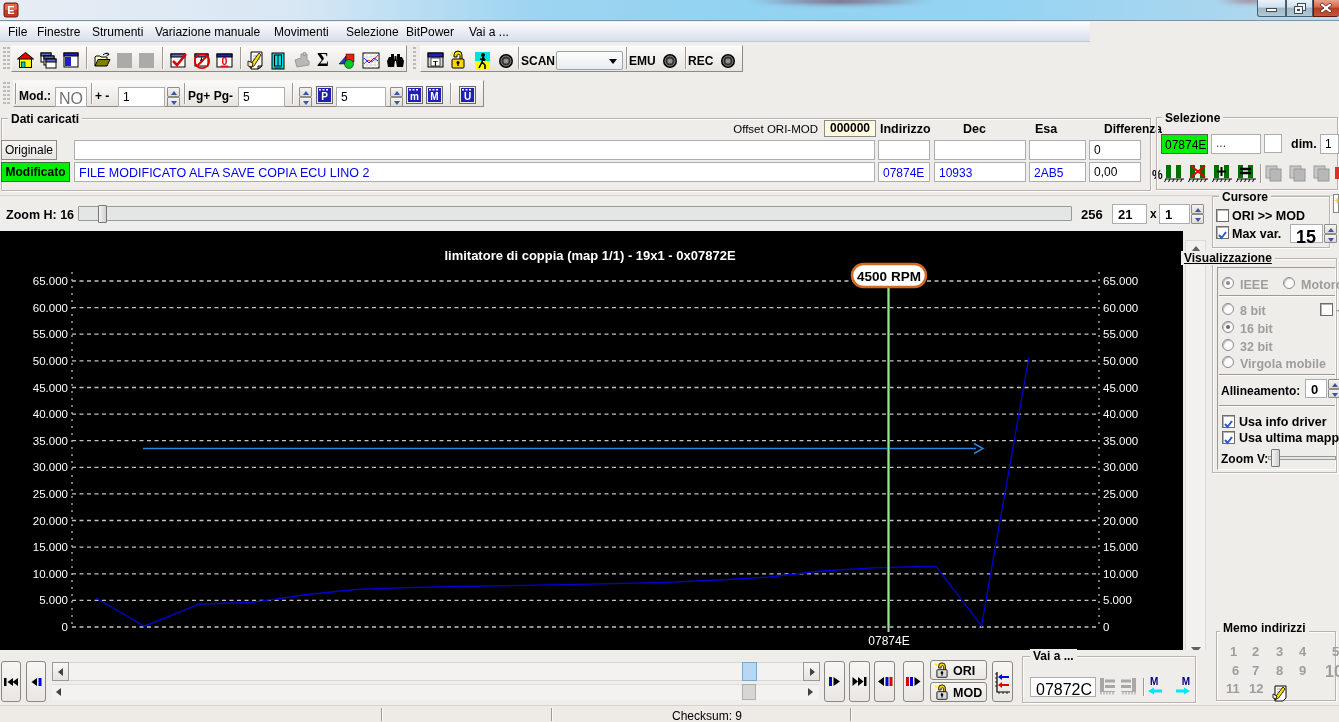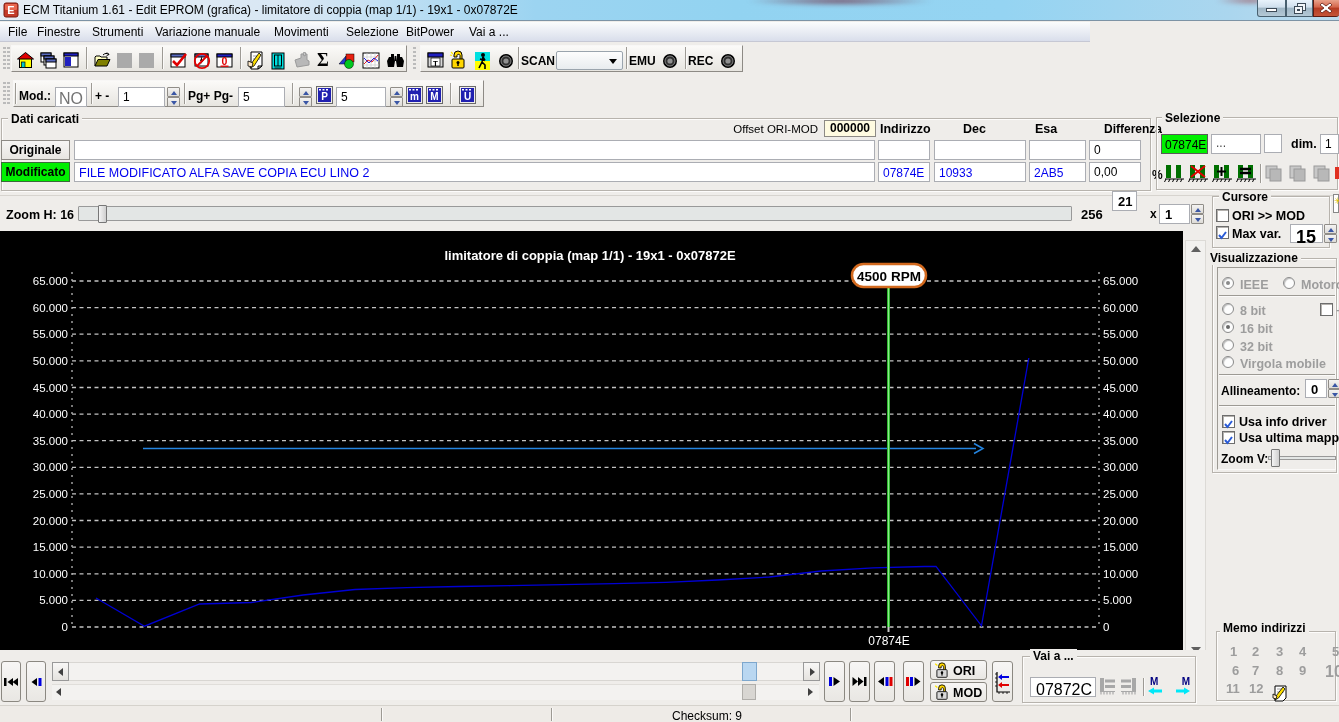--- a/index.html
+++ b/index.html
@@ -33,21 +33,20 @@
   <div class="abs" style="left:0;top:0;width:1339px;height:21px;background:linear-gradient(90deg,#e7edf4 0%,#d8e7f4 22%,#9cd4f1 40%,#92d3f1 55%,#95d4f2 75%,#abd6ee 92%,#bddcee 100%);border-bottom:1px solid #7d93a5;">
     <div class="abs" style="left:3px;top:2px;width:16px;height:16px;">
       <svg width="16" height="16" viewBox="0 0 16 16">
         <rect x="1" y="1" width="14" height="14" rx="2" fill="#c43a28" stroke="#7a1a0e"></rect>
         <rect x="2" y="2" width="12" height="6" rx="1" fill="#e8674f"></rect>
         <text x="8" y="12" font-size="11" font-weight="bold" fill="#fff" text-anchor="middle" font-family="Liberation Sans">E</text>
       </svg>
     </div>
     <div class="abs" style="left:745px;top:-4px;width:190px;height:10px;background:radial-gradient(ellipse at center, rgba(110,35,55,0.75) 0%, rgba(110,35,55,0) 70%);filter:blur(2px);"></div>
     <div class="abs" style="left:1215px;top:-4px;width:70px;height:9px;background:radial-gradient(ellipse at center, rgba(150,40,45,0.55) 0%, rgba(150,40,45,0) 70%);filter:blur(2px);"></div>
-    <div class="txt" style="left:23px;top:3px;font-size:12px;color:#000;">ECM Titanium 1.61 - Edit EPROM (grafica) - limitatore di coppia (map 1/1) - 19x1 - 0x07872E</div>
 
     <div class="abs" style="left:1257px;top:0;width:29px;height:17px;background:linear-gradient(#e8f3fb 0%,#cfdfec 45%,#9fb6c5 50%,#b4c9d6 100%);border:1px solid #48606f;border-top:none;border-bottom-left-radius:3px;">
       <div class="abs" style="left:8px;top:8px;width:11px;height:4px;background:#fff;border:1px solid #3c4a56;"></div>
     </div>
     <div class="abs" style="left:1286px;top:0;width:27px;height:17px;background:linear-gradient(#e8f3fb 0%,#cfdfec 45%,#9fb6c5 50%,#b4c9d6 100%);border:1px solid #48606f;border-top:none;">
       <div class="abs" style="left:10px;top:3px;width:9px;height:8px;background:#f2f6f9;border:1px solid #3c4a56;"></div>
       <div class="abs" style="left:7px;top:6px;width:9px;height:8px;background:#f2f6f9;border:1px solid #3c4a56;"></div>
       <div class="abs" style="left:10px;top:9px;width:3px;height:2px;background:#3c4a56;"></div>
     </div>
     <div class="abs" style="left:1313px;top:0;width:26px;height:17px;background:linear-gradient(#e9a28b 0%,#d4654a 45%,#b53b22 50%,#c55538 100%);border:1px solid #5e1a10;border-top:none;border-right:none;border-bottom-right-radius:3px;">
@@ -317,21 +316,21 @@
         </g>
       <text x="8.5" y="14" font-size="10" font-weight="bold" fill="#fff" text-anchor="middle" font-family="Liberation Sans">U</text>
     </svg>
   </div>
 
   <div id="dati">
     <div class="abs" style="left:0;top:110px;width:1339px;height:86px;background:#efedea;border-bottom:1px solid #d7d4cf;"></div>
     <div class="abs groupbox" style="left:1px;top:118px;width:1150px;height:73px;"></div>
     <div class="gLabel" style="left:8px;top:112px;">Dati caricati</div>
 
-    <div class="abs" style="left:1px;top:140px;width:69px;height:20px;background:linear-gradient(#f6f5f4,#e8e6e2);border:1px solid #8d8a85;text-align:center;font-size:12px;font-weight:bold;line-height:19px;">Originale</div>
+    <div class="abs" style="left:1px;top:140px;width:56px;height:20px;background:linear-gradient(#f6f5f4,#e8e6e2);border:1px solid #8d8a85;text-align:center;font-size:12px;font-weight:normal;line-height:19px;">Originale</div>
 
     <div class="abs" style="left:1px;top:162px;width:69px;height:20px;background:#00f000;border:1px solid #3a6a3a;text-align:center;font-size:12px;font-weight:bold;line-height:19px;">Modificato</div>
 
     <div class="input" style="left:74px;top:140px;width:801px;height:20px;"></div>
     <div class="input" style="left:74px;top:162px;width:801px;height:20px;">
         <span style="position:absolute;left:4px;top:3px;font-size:12.5px;color:#0000ee;">FILE MODIFICATO ALFA SAVE COPIA ECU LINO 2</span>
       </div>
 
     <div class="txt" style="left:731px;top:123px;width:87px;text-align:right;font-size:11.5px;">Offset ORI-MOD</div>
     <div class="abs" style="left:824px;top:120px;width:52px;height:17px;background:#fffbe1;border:1px solid #8d8a85;text-align:center;font-size:12px;font-weight:bold;line-height:15px;">000000</div>
@@ -418,21 +417,21 @@
       <rect x="0" y="3" width="4" height="12" fill="#e03020"></rect>
     </svg>
   </div>
 
   <div id="zoomh">
     <div class="abs" style="left:0;top:197px;width:1339px;height:34px;background:#efedea;"></div>
     <div class="txt b" style="left:6px;top:208px;font-size:12.5px;">Zoom H: 16</div>
     <div class="abs" style="left:78px;top:206px;width:994px;height:15px;background:#e3e6e5;border:1px solid #999;border-radius:1px;"></div>
     <div class="abs" style="left:98px;top:205px;width:9px;height:18px;background:linear-gradient(90deg,#f4f4f4,#cfcfcf);border:1px solid #777;border-radius:1px;"></div>
     <div class="txt b" style="left:1081px;top:207px;font-size:13px;">256</div>
-    <div class="input" style="left:1112px;top:191px;width:25px;height:20px;">
+    <div class="input" style="left:1112px;top:204px;width:35px;height:20px;">
         <span style="position:absolute;left:5px;top:2px;font-size:13px;font-weight:bold;">21</span>
       </div>
     <div class="txt b" style="left:1150px;top:207px;font-size:12px;">x</div>
     <div class="input" style="left:1159px;top:204px;width:31px;height:20px;">
         <span style="position:absolute;left:5px;top:2px;font-size:13px;font-weight:bold;">1</span>
       </div>
     <div class="spinner" style="left:1191px;top:204px;height:20px;">
         <div class="up">
           <i></i>
         </div>
@@ -535,21 +534,21 @@
     <div class="spinner" style="left:1324px;top:224px;height:19px;">
         <div class="up">
           <i></i>
         </div>
         <div class="dn">
           <i></i>
         </div>
       </div>
 
     <div class="abs groupbox" style="left:1212px;top:258px;width:125px;height:215px;"></div>
-    <div class="gLabel" style="left:1207px;top:251px;">Visualizzazione</div>
+    <div class="gLabel" style="left:1181px;top:251px;text-decoration:underline;">Visualizzazione</div>
     <div class="abs" style="left:1217px;top:267px;width:119px;height:203px;border:1px solid #9d9a94;border-right-color:#fbfaf9;border-bottom-color:#fbfaf9;"></div>
     <div class="radio" style="left:1222px;top:277px;">
         <span style="position:absolute;left:3px;top:3px;width:4px;height:4px;border-radius:50%;background:#8a8a8a;"></span>
       </div>
     <div class="txt b graytext" style="left:1240px;top:278px;font-size:12.5px;">IEEE</div>
     <div class="radio" style="left:1283px;top:277px;"></div>
     <div class="txt b graytext" style="left:1301px;top:278px;font-size:12.5px;">Motorola</div>
     <div class="hgroove" style="left:1219px;top:295px;width:116px;"></div>
     <div class="radio" style="left:1222px;top:303px;"></div>
     <div class="txt b graytext" style="left:1240px;top:304px;font-size:12.5px;">8 bit</div>

